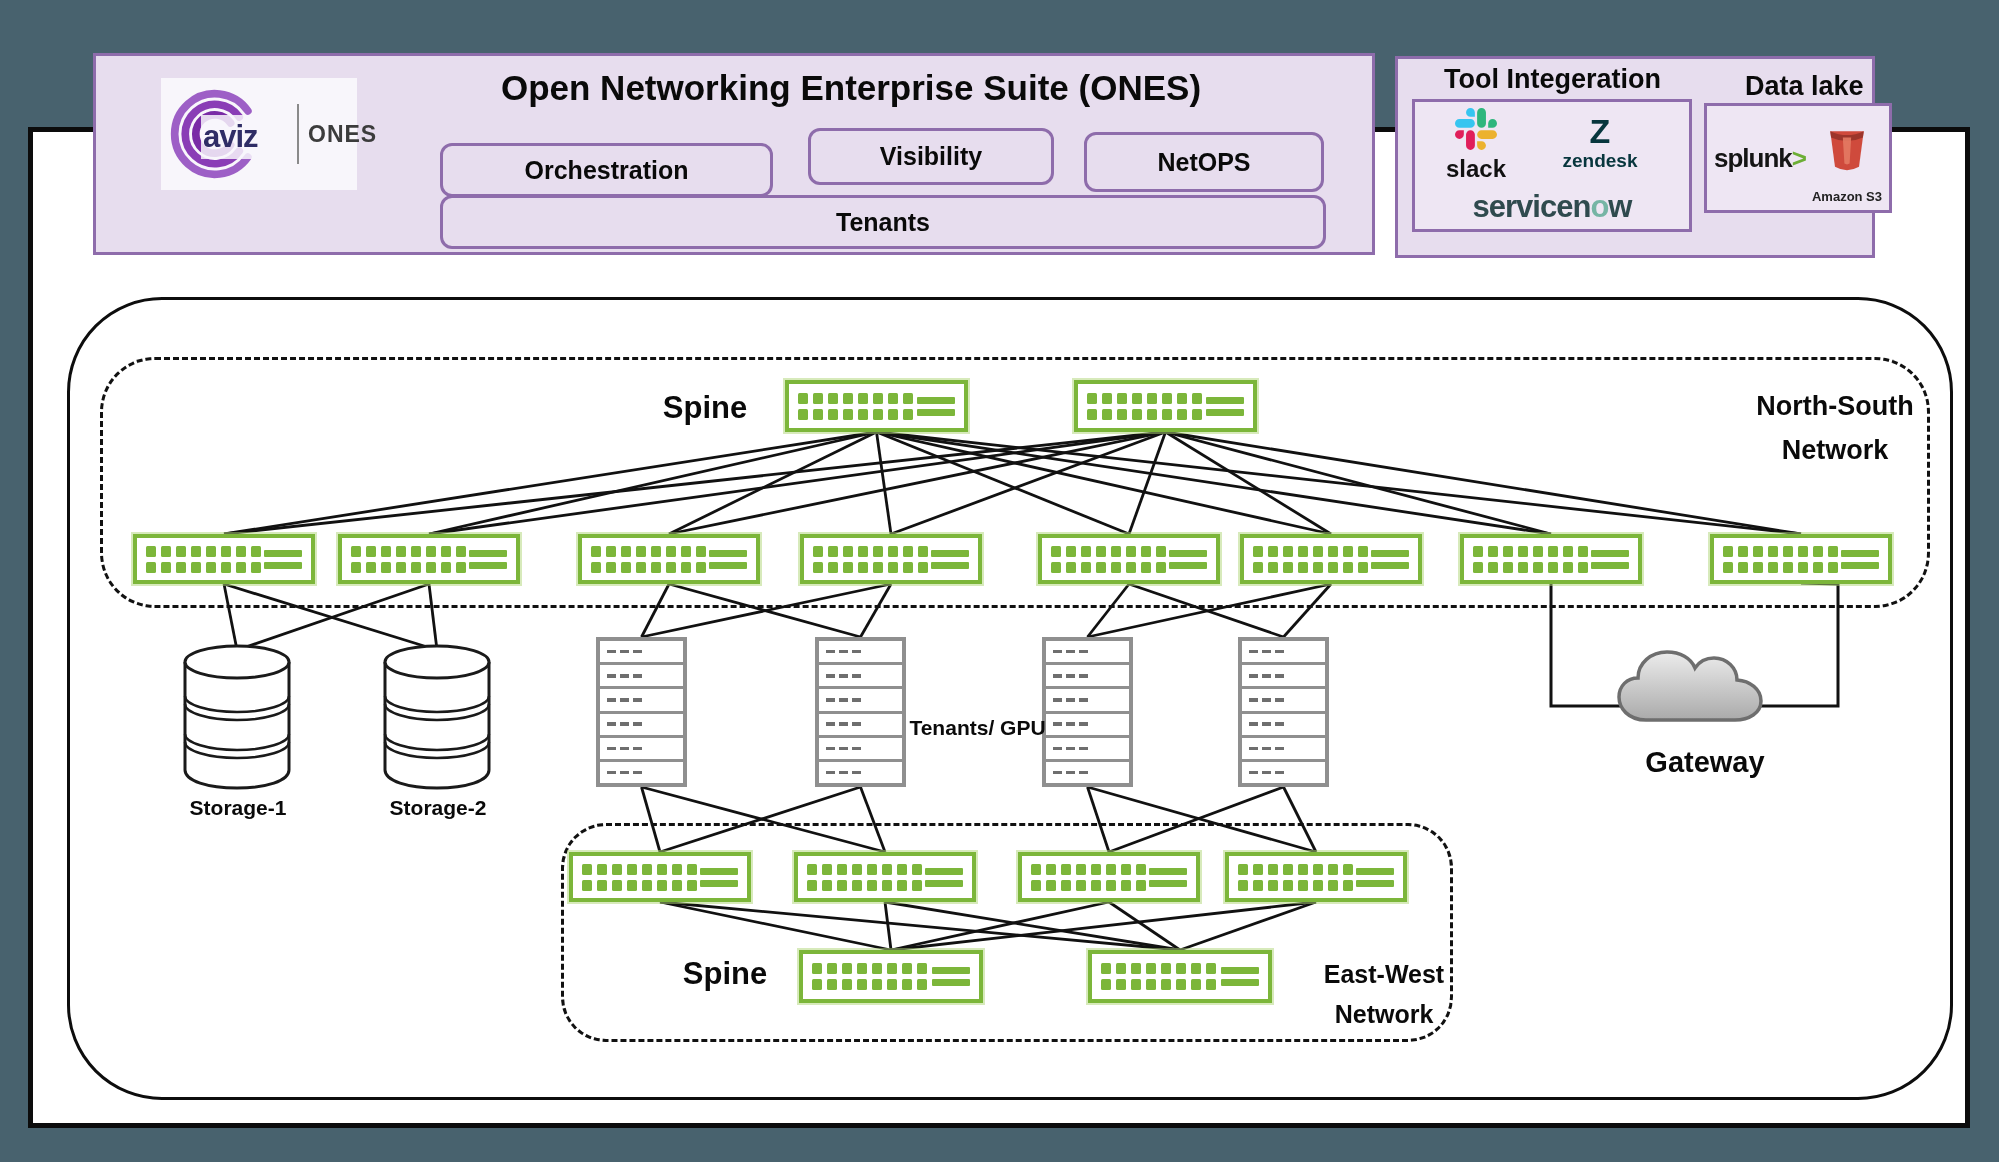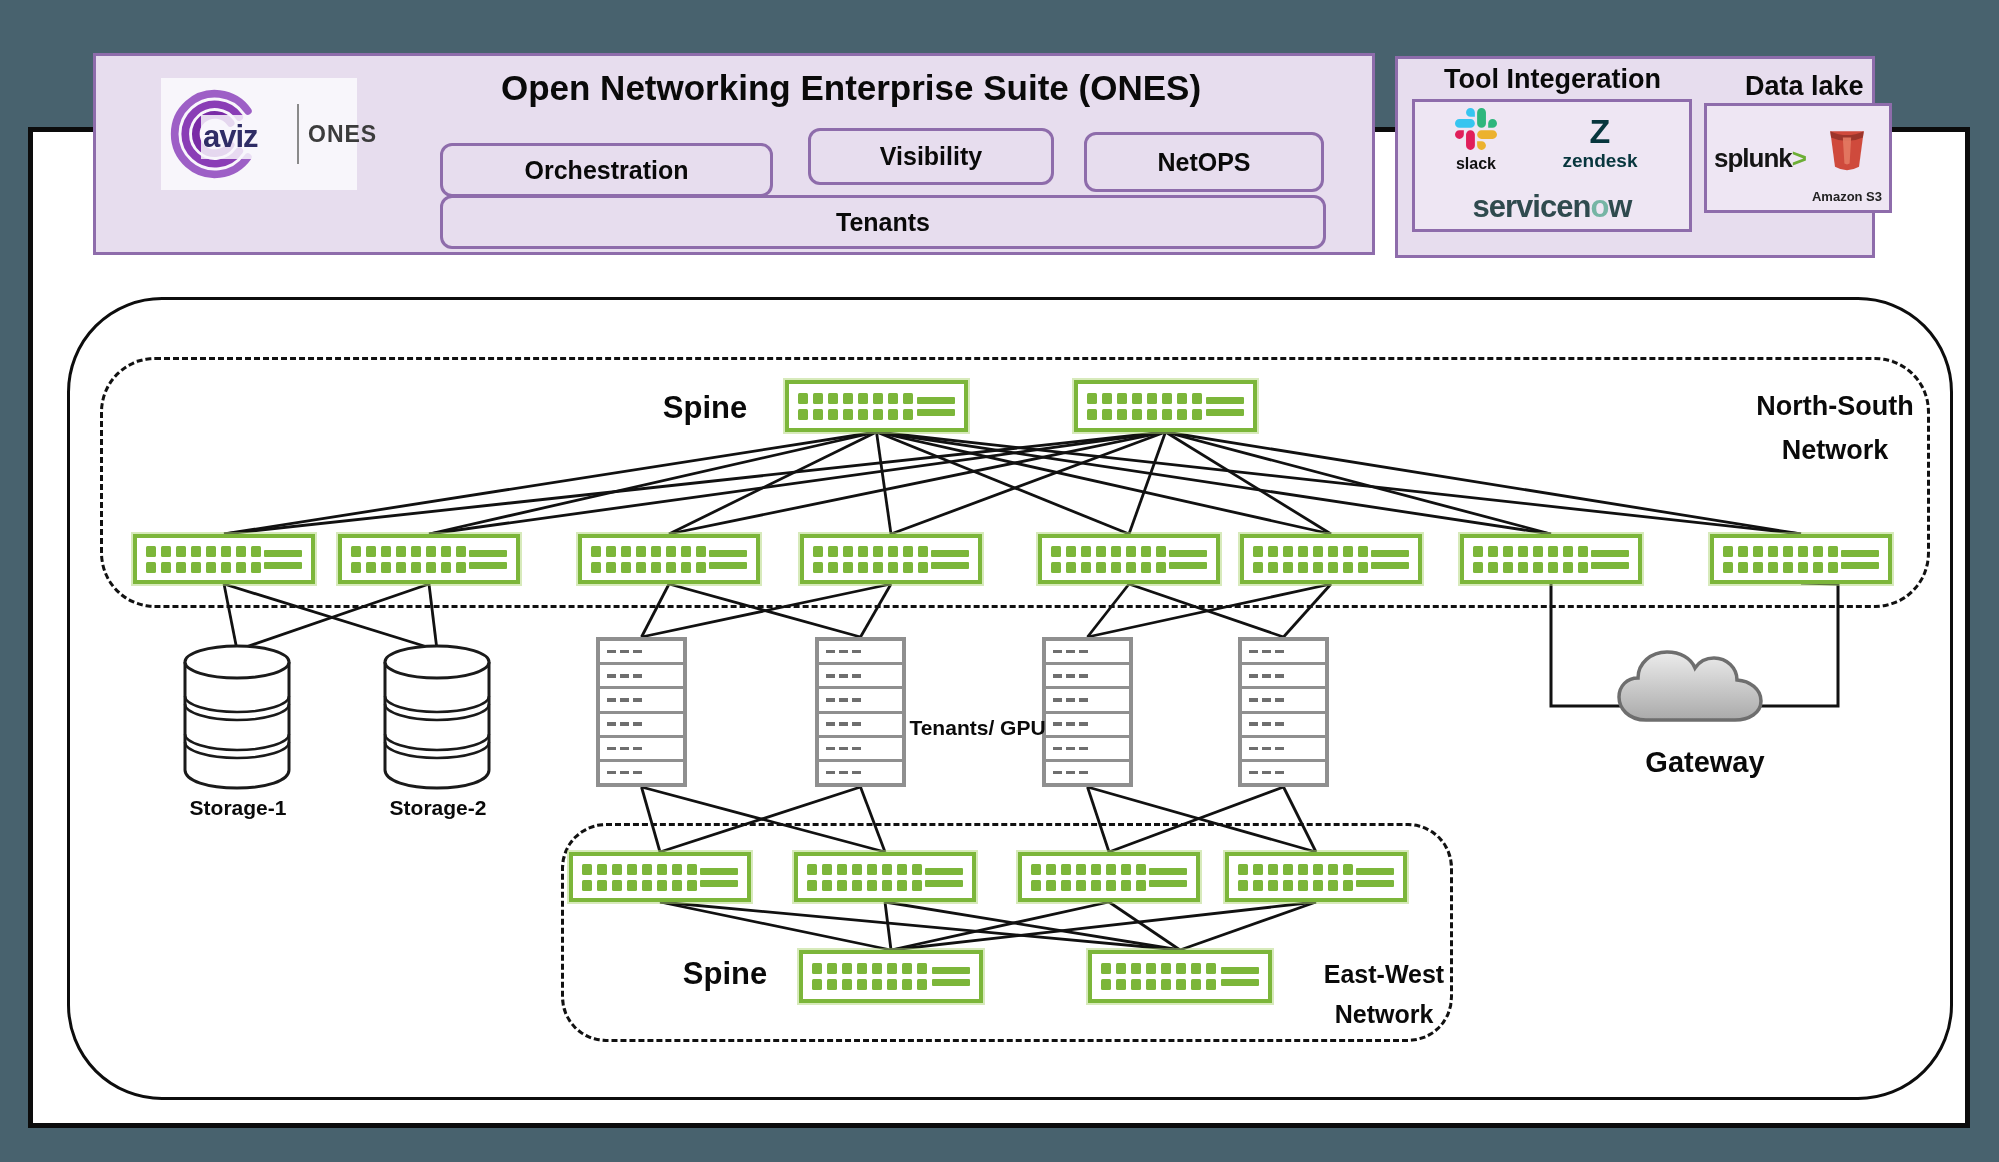--- a/index.html
+++ b/index.html
@@ -27,21 +27,21 @@
       align-items:center;justify-content:center;font-size:25px;font-weight:800;color:#0a0a0a;box-sizing:border-box;}
   .chip-orchestration{left:344px;top:72px;width:333px;height:54px;margin-top:15px;}
   .chip-visibility{left:712px;top:72px;width:246px;height:57px;}
   .chip-netops{left:988px;top:76px;width:240px;height:60px;}
   .chip-tenants{left:344px;top:139px;width:886px;height:54px;}
 
   .tools-title{position:absolute;left:46px;top:5px;font-size:27px;font-weight:800;color:#0a0a0a;}
   .tools-box{position:absolute;left:14px;top:40px;width:280px;height:133px;background:#eee6f3;
       border:3px solid #8e6cab;box-sizing:border-box;}
   .slack-block{position:absolute;left:26px;top:6px;width:70px;text-align:center;}
-  .slack-block .lbl{display:block;font-size:16px;font-weight:800;color:#111;margin-top:1px;}
+  .slack-block .lbl{display:block;font-size:24px;font-weight:800;color:#111;margin-top:1px;}
   .zendesk-block{position:absolute;left:140px;top:12px;width:90px;text-align:center;}
   .zendesk-glyph{font-size:34px;font-weight:900;color:#07363d;line-height:34px;}
   .zendesk-block .lbl{display:block;font-size:19px;font-weight:800;color:#07363d;margin-top:2px;}
   .servicenow{position:absolute;left:0;bottom:4px;width:100%;text-align:center;
       font-size:31px;font-weight:800;color:#2f4a4e;letter-spacing:-1px;}
   .servicenow .o{color:#76b5a5;}
   .datalake-title{position:absolute;left:347px;top:12px;font-size:27px;font-weight:800;color:#0a0a0a;}
   .datalake-box{position:absolute;left:306px;top:44px;width:188px;height:110px;background:#eee6f3;
       border:3px solid #8e6cab;box-sizing:border-box;display:flex;align-items:center;justify-content:center;gap:6px;}
   .splunk{font-size:26px;font-weight:800;color:#151515;letter-spacing:-1px;text-align:right;}

